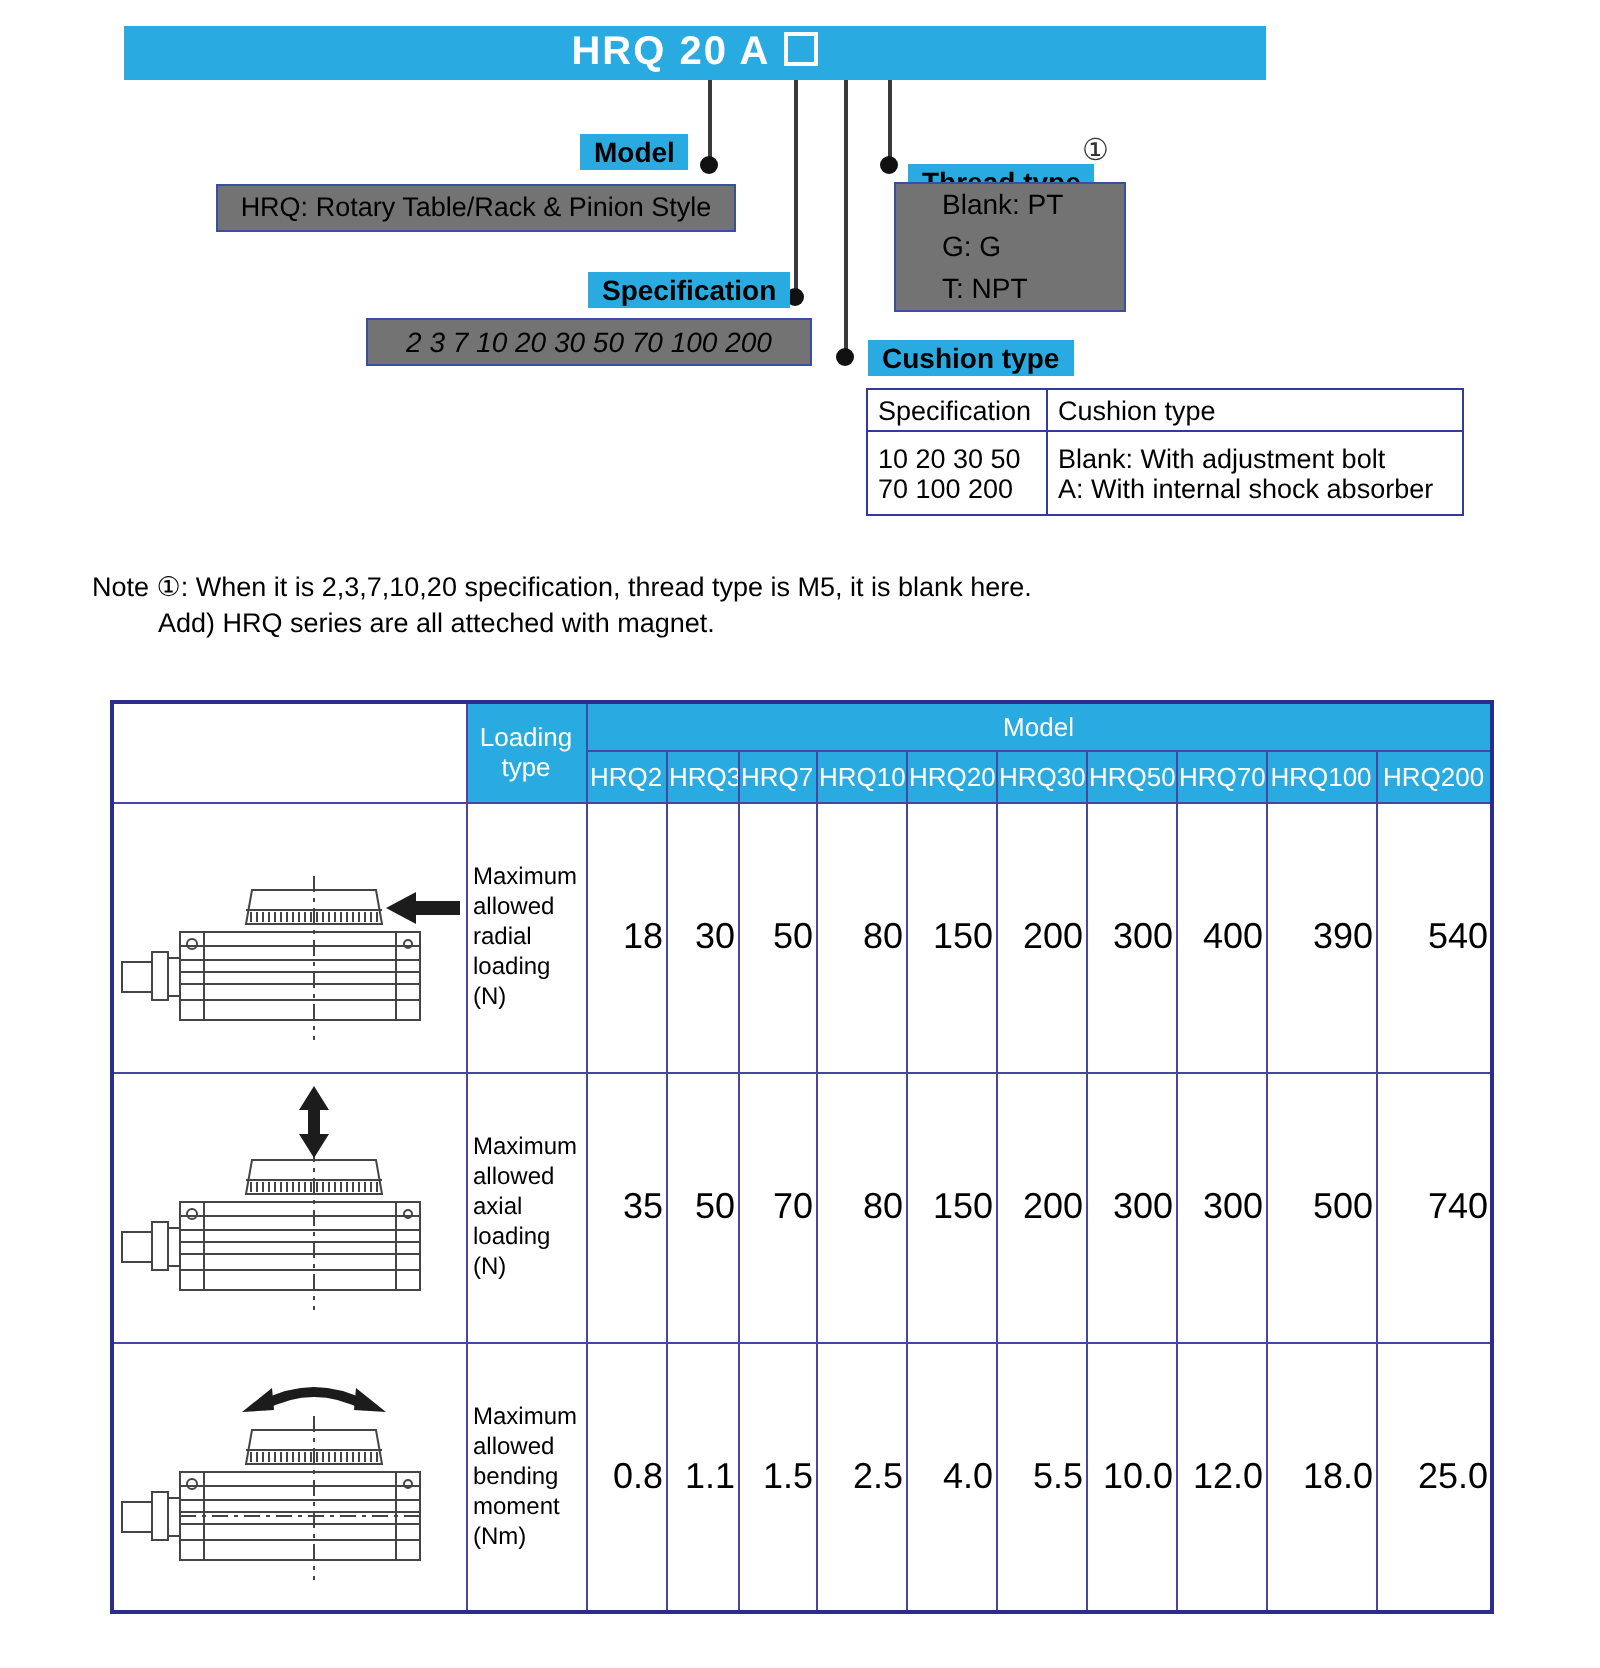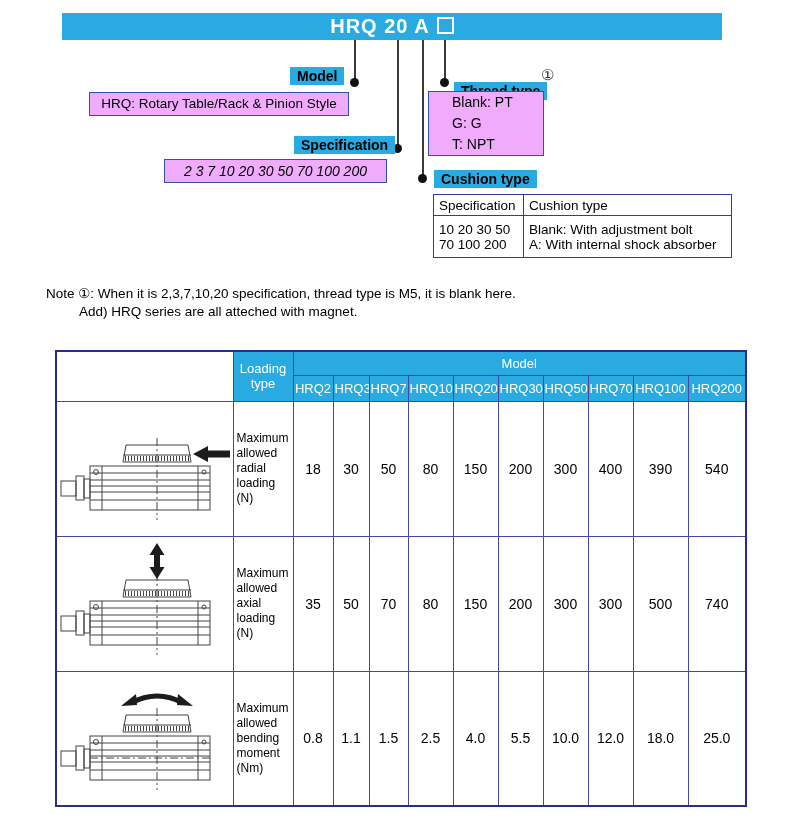--- a/index.html
+++ b/index.html
@@ -3,59 +3,59 @@
 <meta charset="utf-8">
 <style>
   html,body{margin:0;padding:0;}
   body{
     width:800px;height:834px;position:relative;background:#fff;
     font-family:"Liberation Sans",sans-serif;color:#000;overflow:hidden;
   }
   .abs{position:absolute;}
   
   .banner{
-    left:62px;top:13px;width:660px;height:27px;background:#29abe2;
+    left:62px;top:13px;width:571px;height:27px;background:#29abe2;
     color:#fff;font-size:20px;font-weight:bold;text-align:center;line-height:27px;
     letter-spacing:1px;
   }
   .blank-square{
     display:inline-block;width:13px;height:13px;border:2px solid #fff;
     vertical-align:-1px;margin-left:7px;
   }
   
   .vline{position:absolute;width:2px;background:#3a3a3a;}
   .dot{position:absolute;width:9px;height:9px;border-radius:50%;background:#111;}
   
   .clabel{
     background:#29abe2;color:#000;font-weight:bold;font-size:14px;
     padding:1px 7px;white-space:nowrap;
   }
   .circled-ref{font-size:15px;color:#333;}
   
   .bbox{
-    border:1px solid #3850a2;background:#f0abfc;font-size:13.5px;color:#000;
+    border:1px solid #3850a2;background:#737373;font-size:13.5px;color:#000;margin-left:19px;
   }
   .bbox.center{text-align:center;}
   
   .ctable{border-collapse:collapse;background:#fff;}
   .ctable td{
     border:1px solid #333a9b;font-size:13.5px;padding:0 5px;vertical-align:middle;
     white-space:nowrap;
   }
   
   .note{font-size:13.5px;line-height:17.5px;color:#000;}
   
   .mtable{border-collapse:collapse;background:#fff;border:2px solid #2c2c8a;table-layout:fixed;}
   .mtable td{border:1px solid #4646a3;overflow:hidden;}
   .hcell{
     background:#29abe2;color:#fff;font-size:13px;text-align:center;vertical-align:middle;
     padding:0 1px;
   }
   .corner{background:#fff;}
-  .vcell{font-size:14px;text-align:center;vertical-align:middle;color:#000;}
+  .vcell{font-size:18px;text-align:right;vertical-align:middle;color:#000;}
   .tcell{
     font-size:12px;line-height:15px;text-align:left;vertical-align:middle;
     padding:2px 1px 2px 3px;color:#000;
   }
   .dcell{vertical-align:middle;text-align:center;padding:0;}
   svg{display:block;margin:0 auto;}
 </style>
 </head>
 <body>
 

